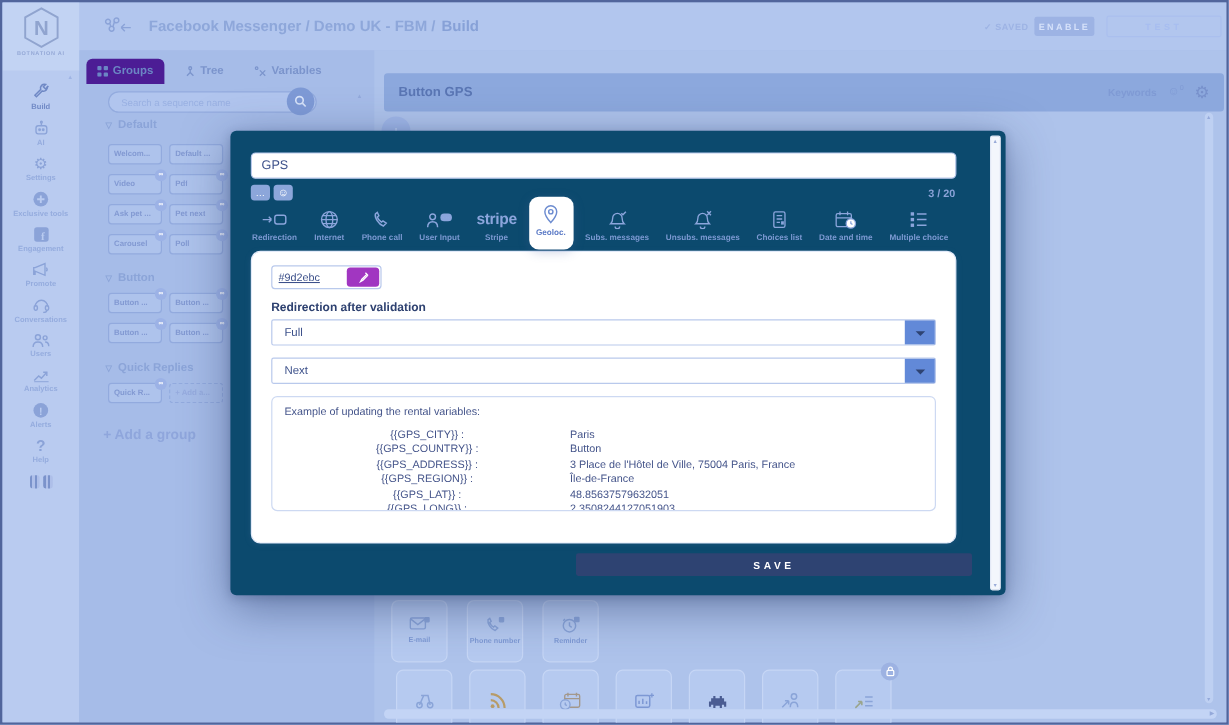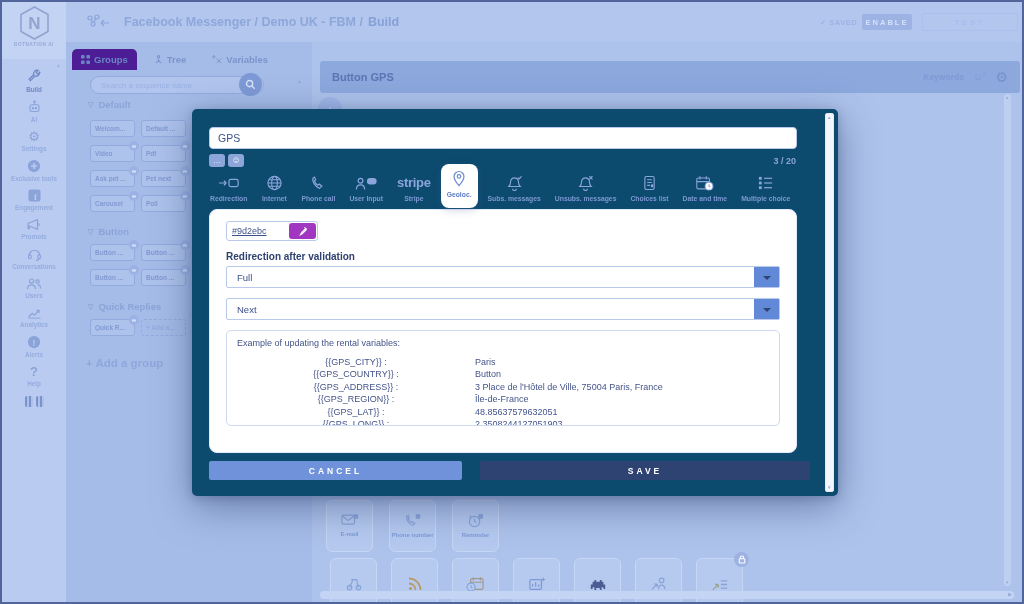--- a/index.html
+++ b/index.html
@@ -609,17 +609,16 @@
           <span class="ex-key">{{GPS_LAT}} :</span>
             <span>48.85637579632051</span>
         </div>
         <div class="ex-row">
           <span class="ex-key">{{GPS_LONG}} :</span>
             <span>2.3508244127051903</span>
         </div>
       </div>
     </div>
 
-    <div class="btn-cancel">CANCEL</div>
     <div class="btn-save">SAVE</div>
   </div>
 
 </div>
 
 </body></html>

